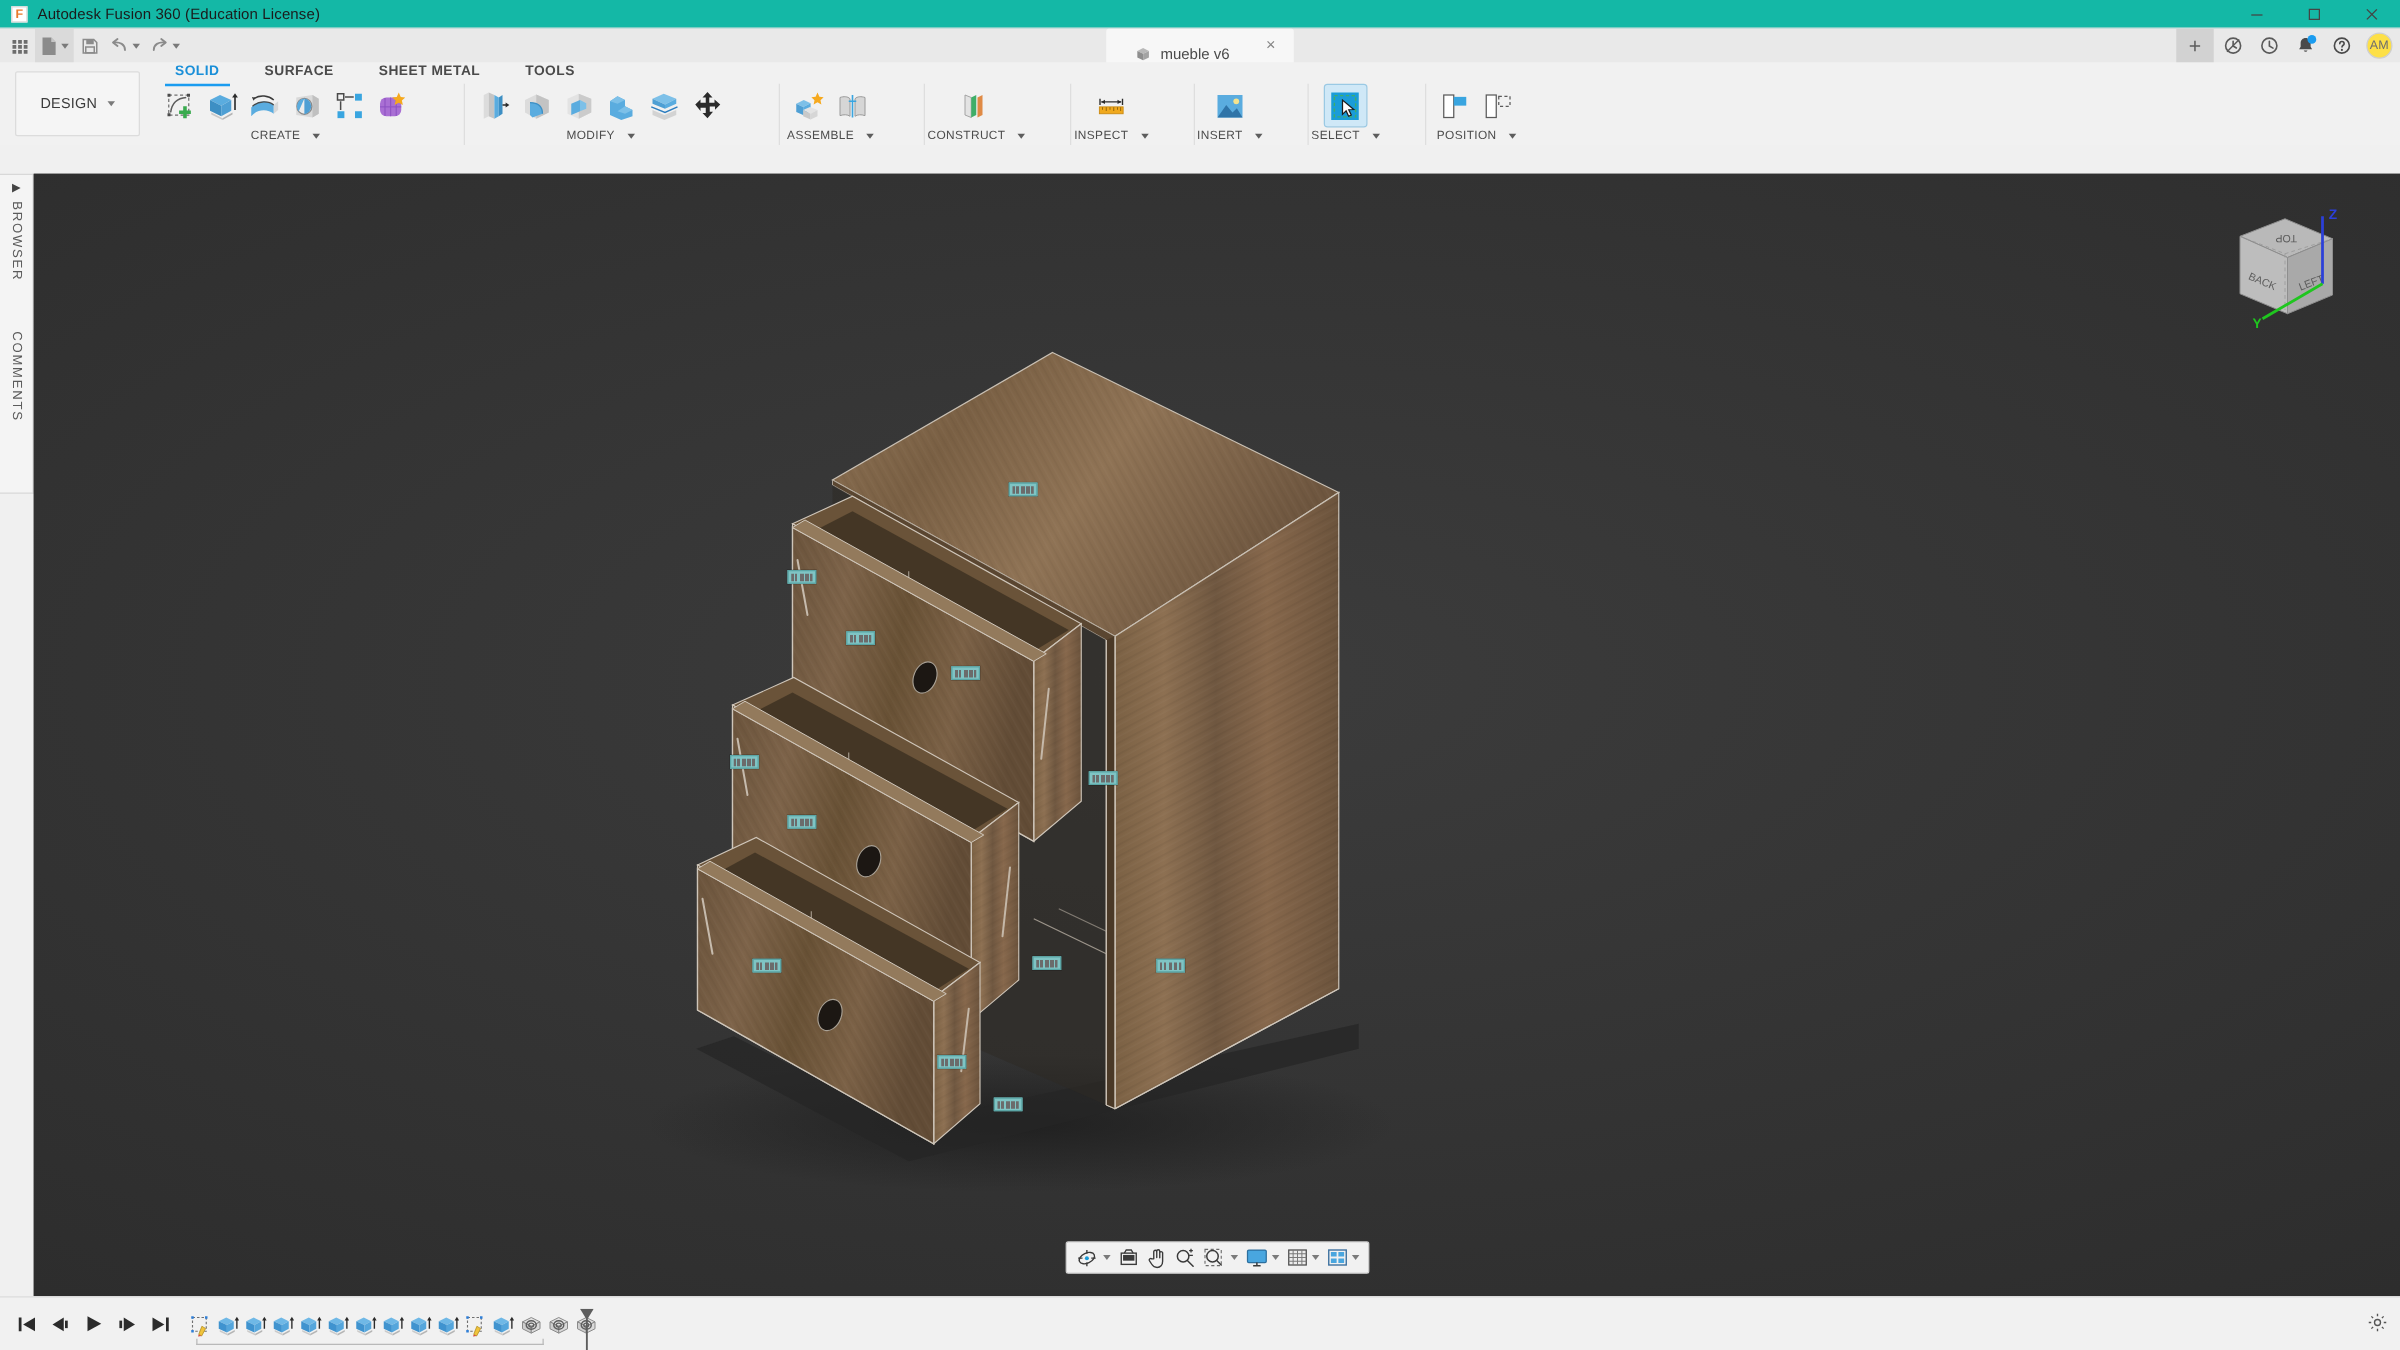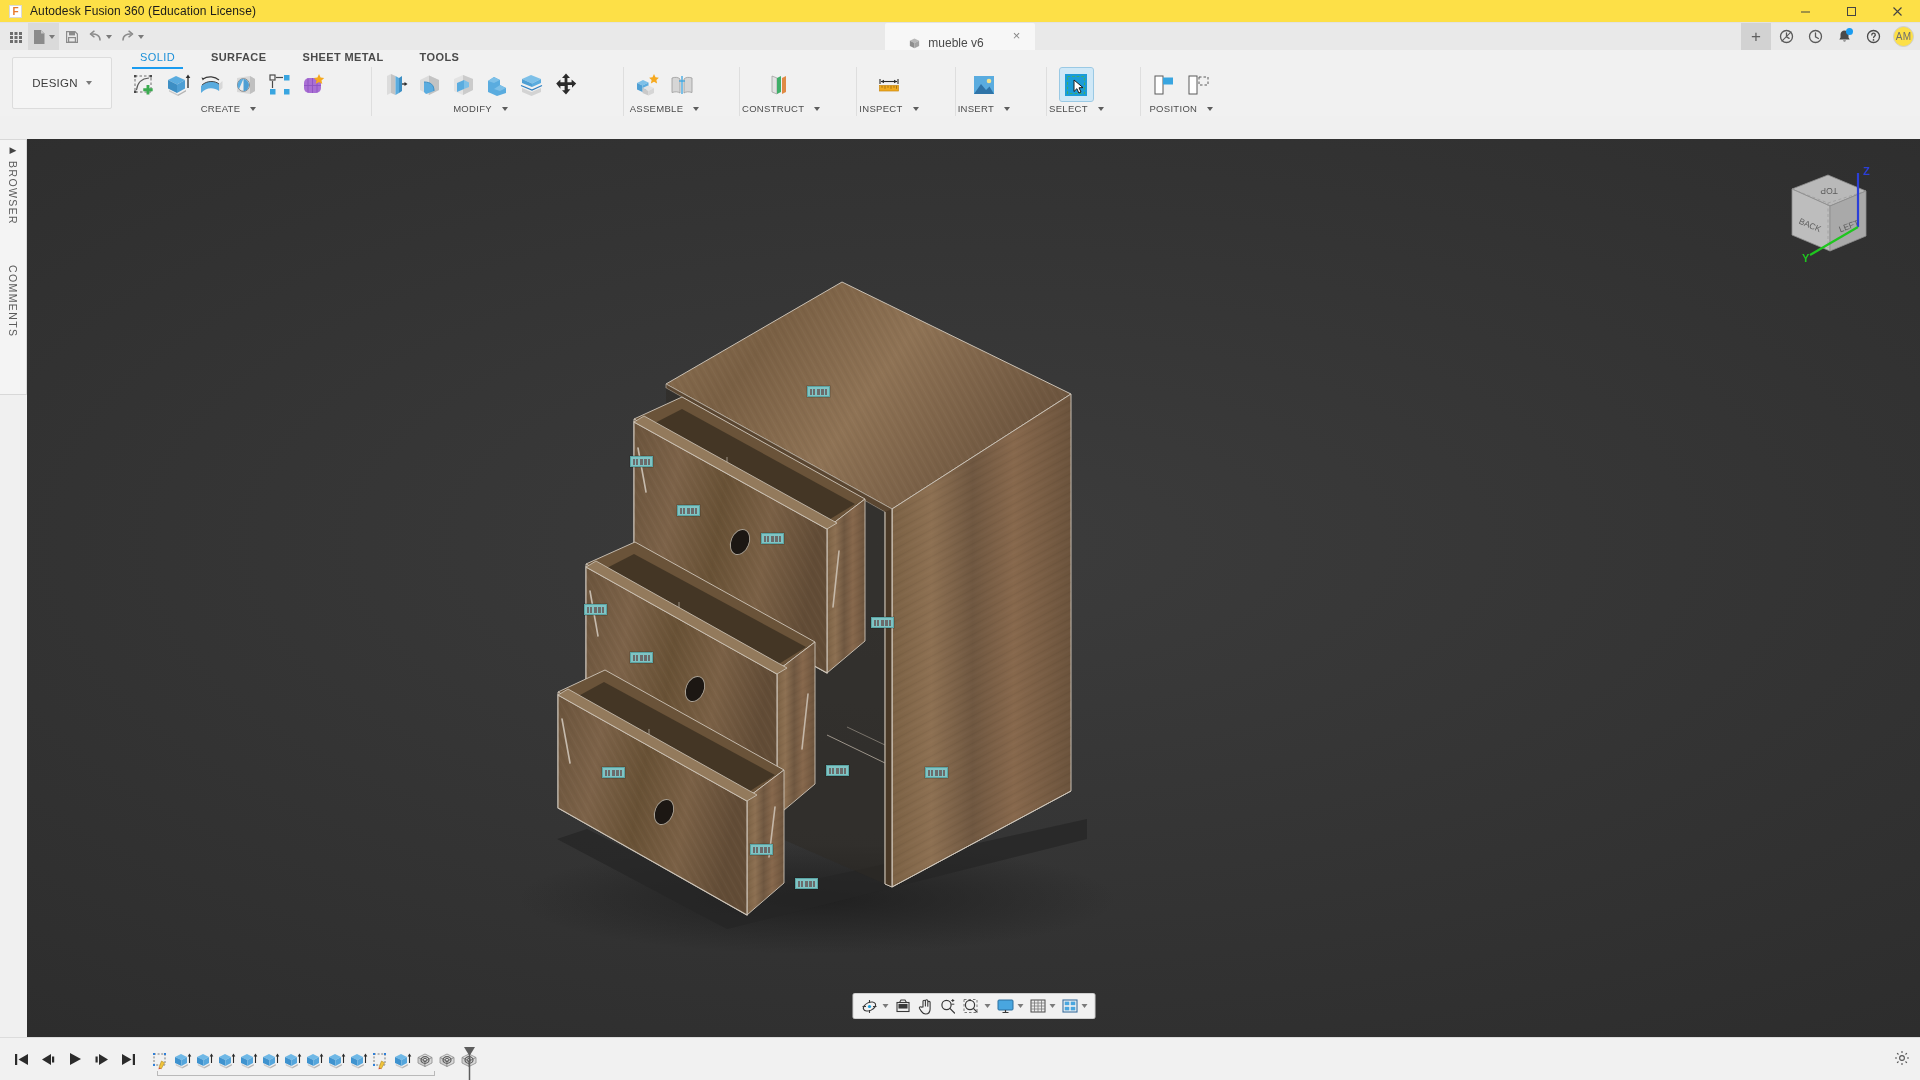--- a/index.html
+++ b/index.html
@@ -7,21 +7,21 @@
     width: 1920px; height: 1080px;
     overflow: hidden;
     font-family: "Liberation Sans", sans-serif;
     background: #f0f0f0;
     -webkit-font-smoothing: antialiased;
   }
   #app { position: relative; width: 1920px; height: 1080px; }
 
   
   .titlebar {
-    height: 23px; background: #fde047; display: flex; align-items: center;
+    height: 23px; background: #14b8a6; display: flex; align-items: center;
     border-bottom: 1px solid #e2e2e2; position: relative;
   }
   .app-logo {
     width: 13px; height: 13px; margin-left: 9px; margin-right: 8px;
     background: #ffffff; border: 1px solid #d9d9d9;
     position: relative; flex: none;
   }
   .app-logo::before {
     content: "F"; position: absolute; inset: 0; font-size: 10px; font-weight: bold;
     color: #e8792b; line-height: 12px; text-align: center;
@@ -81,21 +81,21 @@
     border-radius: 2px; display: flex; align-items: center; justify-content: center; gap: 5px;
   }
   .design-label { font-size: 11.5px; color: #3c3c3c; font-weight: normal; letter-spacing: .2px; }
 
   .tabs-and-tools { flex: 1; display: flex; flex-direction: column; }
   .ribbon-tabs { height: 17px; display: flex; align-items: flex-end; padding-left: 10px; gap: 0; }
   .rtab {
     font-size: 11px; color: #4a4a4a; padding: 0 18px 1px 18px; letter-spacing: .4px;
     position: relative; height: 16px; font-weight: bold;
   }
-  .rtab.active { color: #1a8fd8; font-weight: normal; }
+  .rtab.active { color: #1a8fd8; font-weight: bold; }
   .rtab.active::after {
     content: ""; position: absolute; left: 10px; right: 10px; bottom: -2px; height: 2.5px; background: #1a9cf0;
   }
 
   .toolstrip { flex: 1; display: flex; align-items: stretch; padding-left: 8px; }
   .tgroup { display: flex; flex-direction: column; align-items: center; position: relative; padding: 0 2px; }
   .tgroup + .tgroup { border-left: 1px solid #dedede; margin-left: 34px; }
   .tg-icons { flex: 1; display: flex; align-items: center; gap: 1px; padding: 1px 5px 0 5px; }
   .tbtn {
     width: 33px; height: 33px; display: flex; align-items: center; justify-content: center;

